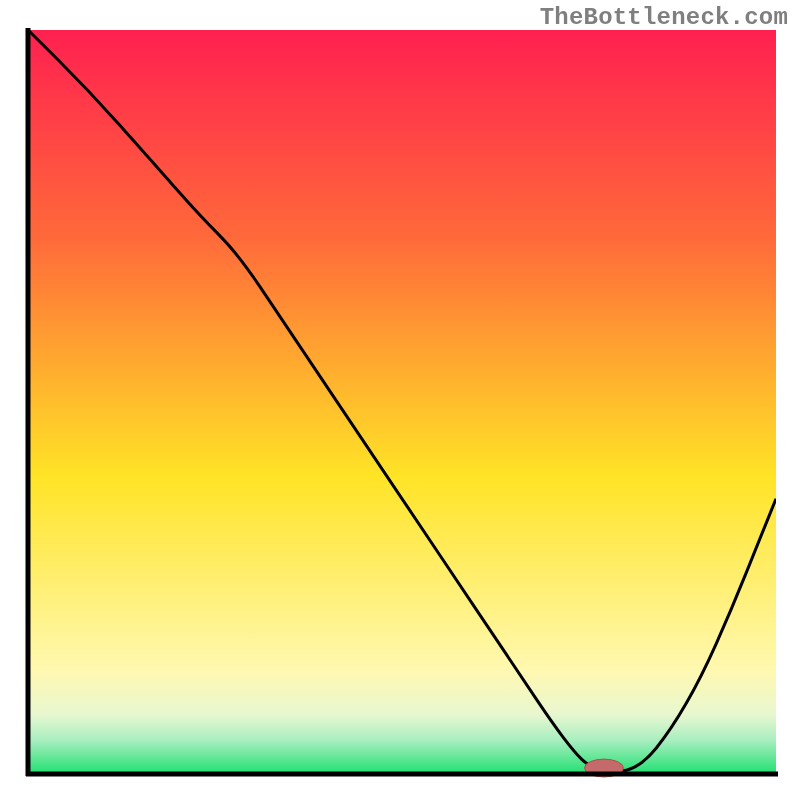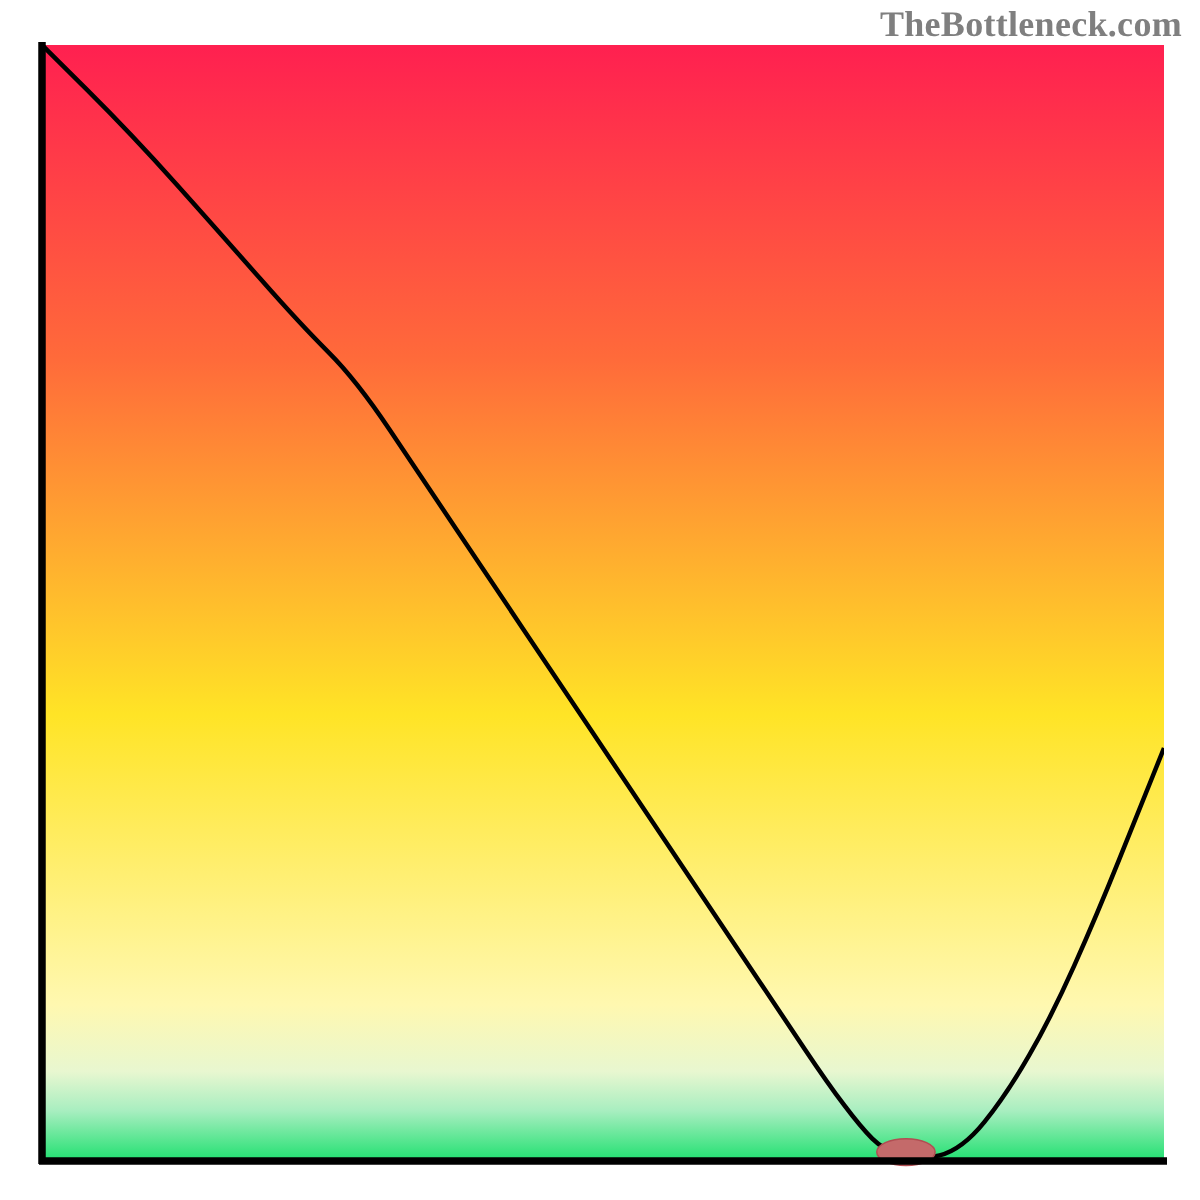--- a/index.html
+++ b/index.html
@@ -12,21 +12,21 @@
   }
   .wrap {
     position: relative;
     width: 800px;
     height: 800px;
   }
   .watermark {
     position: absolute;
     top: 4px;
     right: 12px;
-    font-family: Liberation Serif, serif;
+    font-family: Liberation Mono, monospace;
     font-size: 24px;
     font-weight: 600;
     color: #7f7f7f;
     letter-spacing: 0.2px;
   }
   svg.plot {
     position: absolute;
     left: 0;
     top: 0;
     width: 800px;

